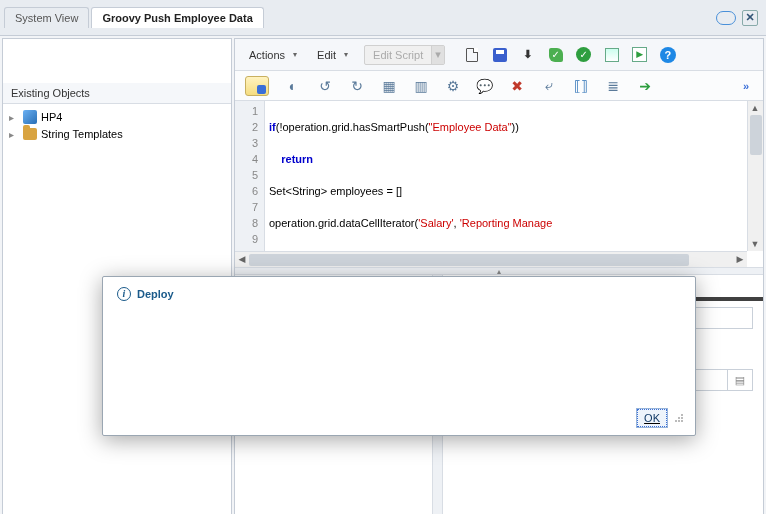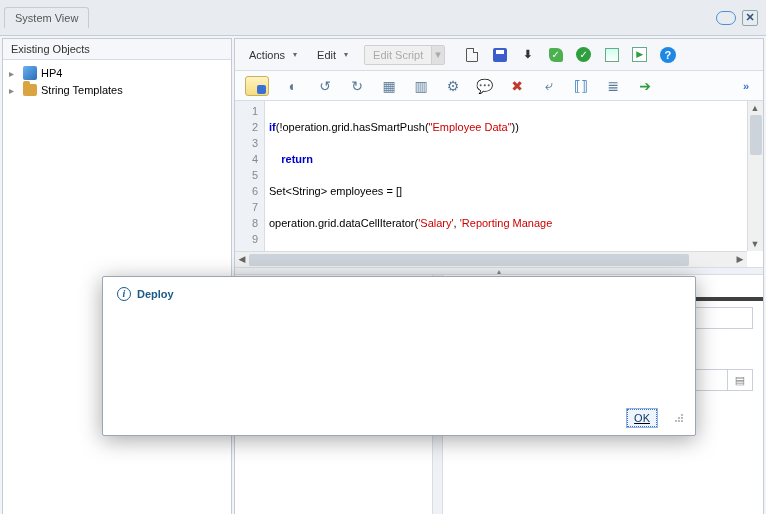--- a/index.html
+++ b/index.html
@@ -8,21 +8,21 @@
   .top-tabs { display: flex; align-items: center; height: 36px; background: #e8ecf1; border-bottom: 1px solid #c5ccd6; padding: 14px 4px; }
   .tab { padding: 4px 10px; border: 1px solid #c5ccd6; background: #e8ecf1; color: #555; cursor: pointer; border-bottom: none; border-radius: 3px 3px 0 0; margin-right: 2px; }
   .tab.active { background: #fff; font-weight: bold; color: #222; }
   .top-right { margin-left: auto; display: flex; gap: 6px; align-items: center; padding-right: 4px; }
   .bubble-icon { width: 20px; height: 14px; border: 1.5px solid #4a90d9; border-radius: 9px; position: relative; }
   .close-x { width: 16px; height: 16px; border: 1px solid #8aa; display: flex; align-items: center; justify-content: center; color: #357; font-weight: bold; border-radius: 2px; cursor: pointer; }
   
   .workspace { display: flex; height: calc(514px - 24px); }
   
   .sidebar { width: 230px; background: #fff; border: 1px solid #c5ccd6; margin: 2px 0 2px 2px; display: flex; flex-direction: column; }
-  .sidebar-header { padding: 4px 8px; background: #f5f7fa; border-bottom: 1px solid #d8dde4; font-weight: normal; color: #333; }
+  .sidebar-header { padding: 4px 8px; background: #f5f7fa; border-bottom: 1px solid #d8dde4; font-weight: normal; color: #333; margin-top: 44px; }
   .tree { padding: 4px 6px; }
   .tree-row { display: flex; align-items: center; gap: 4px; padding: 2px 0; cursor: pointer; }
   .tree-toggle { width: 10px; color: #888; font-size: 10px; }
   .cube-icon { width: 14px; height: 14px; background: linear-gradient(135deg,#6ab0f3,#2a6fb5); border-radius: 2px; }
   .folder-icon { width: 14px; height: 12px; background: #d9a441; border-radius: 0 2px 2px 2px; position: relative; }
   .folder-icon::before { content:""; position:absolute; top:-3px; left:0; width:7px; height:3px; background:#d9a441; border-radius:2px 2px 0 0; }
   
   .main { flex: 1; margin: 2px; display: flex; flex-direction: column; border: 1px solid #c5ccd6; background: #fff; }
   
   .toolbar1 { display: flex; align-items: center; gap: 12px; padding: 4px 10px; border-bottom: 1px solid #d8dde4; background: #f5f7fa; height: 32px; }
@@ -78,36 +78,37 @@
   .prop-group > div { flex:1; border-right:1px solid #c9d0d9; }
   .prop-group > div:last-child { border-right:none; flex:0 0 24px; display:flex; align-items:center; justify-content:center; color:#888; }
   .comments-lbl { padding:8px 10px; color:#333; }
   .vbar { width:10px; background:#eef1f5; border-right:1px solid #d8dde4; display:flex; align-items:center; justify-content:center; color:#888; font-size:8px; cursor:col-resize; }
   
   
   .modal { position:absolute; left:102px; top:276px; width:594px; height:160px; background:#fff; border:1px solid #9aa6b2; box-shadow:0 4px 22px rgba(0,0,0,0.35); border-radius:2px; padding:10px 14px; z-index:100; }
   .modal-head { display:flex; align-items:center; gap:6px; color:#1a5a8a; font-weight:bold; font-size:12px; margin-bottom:4px; }
   .info-icon { width:14px; height:14px; border:1.5px solid #1a5a8a; border-radius:50%; color:#1a5a8a; font-size:10px; font-weight:bold; text-align:center; line-height:12px; font-family:Georgia,serif; font-style:italic; }
   .modal-msg { color:#333; padding-left:2px; }
-  .modal-foot { position:absolute; bottom:8px; right:10px; display:flex; align-items:center; gap:16px;text-decoration:underline; }
+  .modal-foot { position:absolute; bottom:8px; right:10px; display:flex; align-items:center; gap:6px;text-decoration:underline; }
   .ok-btn { border:1px dotted #3a6fd8; outline:1px solid #98b4d8; padding:2px 6px; background:#eef4fb; color:#123a66; cursor:pointer; font-size:11px; }
   .grip { width:12px; height:12px; background:
     radial-gradient(circle at 9px 3px,#bbb 1px,transparent 1px),
     radial-gradient(circle at 6px 6px,#bbb 1px,transparent 1px),
     radial-gradient(circle at 9px 6px,#bbb 1px,transparent 1px),
     radial-gradient(circle at 3px 9px,#bbb 1px,transparent 1px),
     radial-gradient(circle at 6px 9px,#bbb 1px,transparent 1px),
     radial-gradient(circle at 9px 9px,#bbb 1px,transparent 1px);
   }
 </style>
 </head>
 <body>
 
 <div class="top-tabs">
   <div class="tab">System View</div>
+  <div class="tab active">Groovy Push Employee Data</div>
   <div class="top-right">
     <div class="bubble-icon"></div>
     <div class="close-x">✕</div>
   </div>
 </div>
 
 <div class="workspace">
   <div class="sidebar">
     <div class="sidebar-header">Existing Objects</div>
     <div class="tree">

